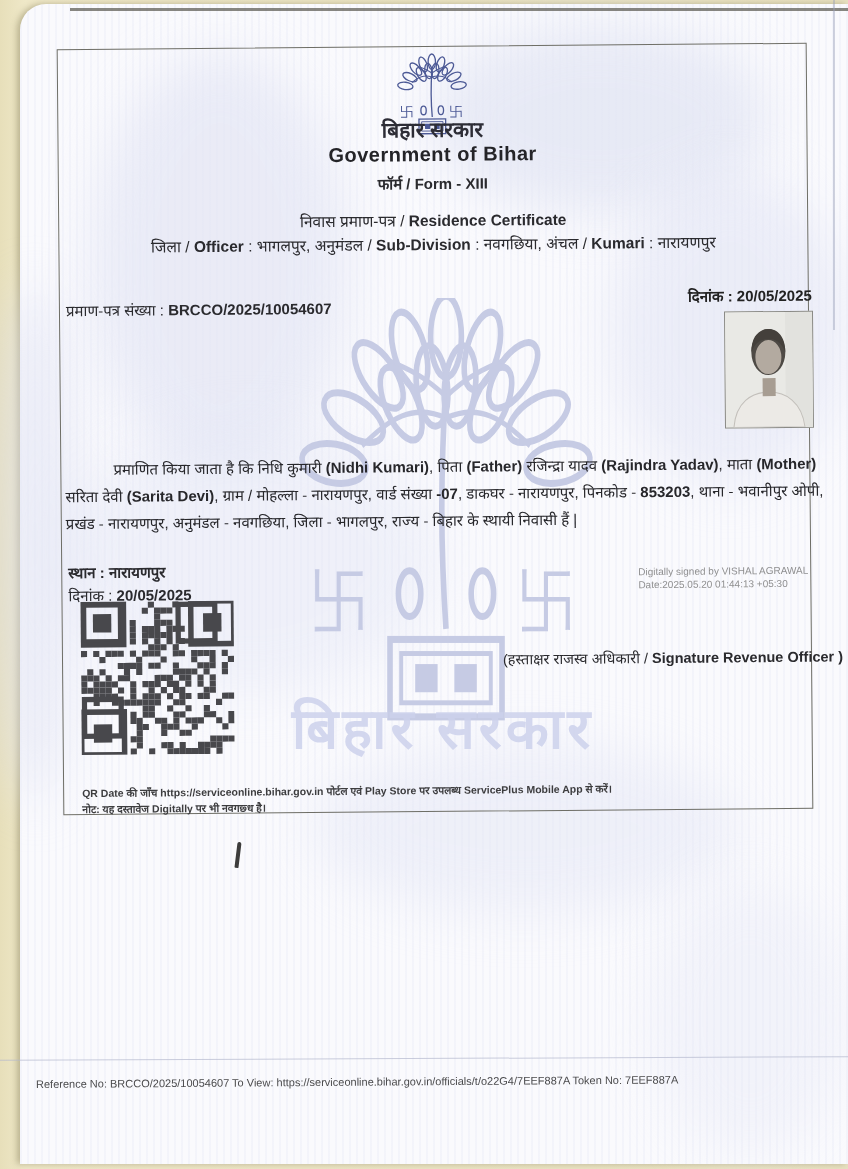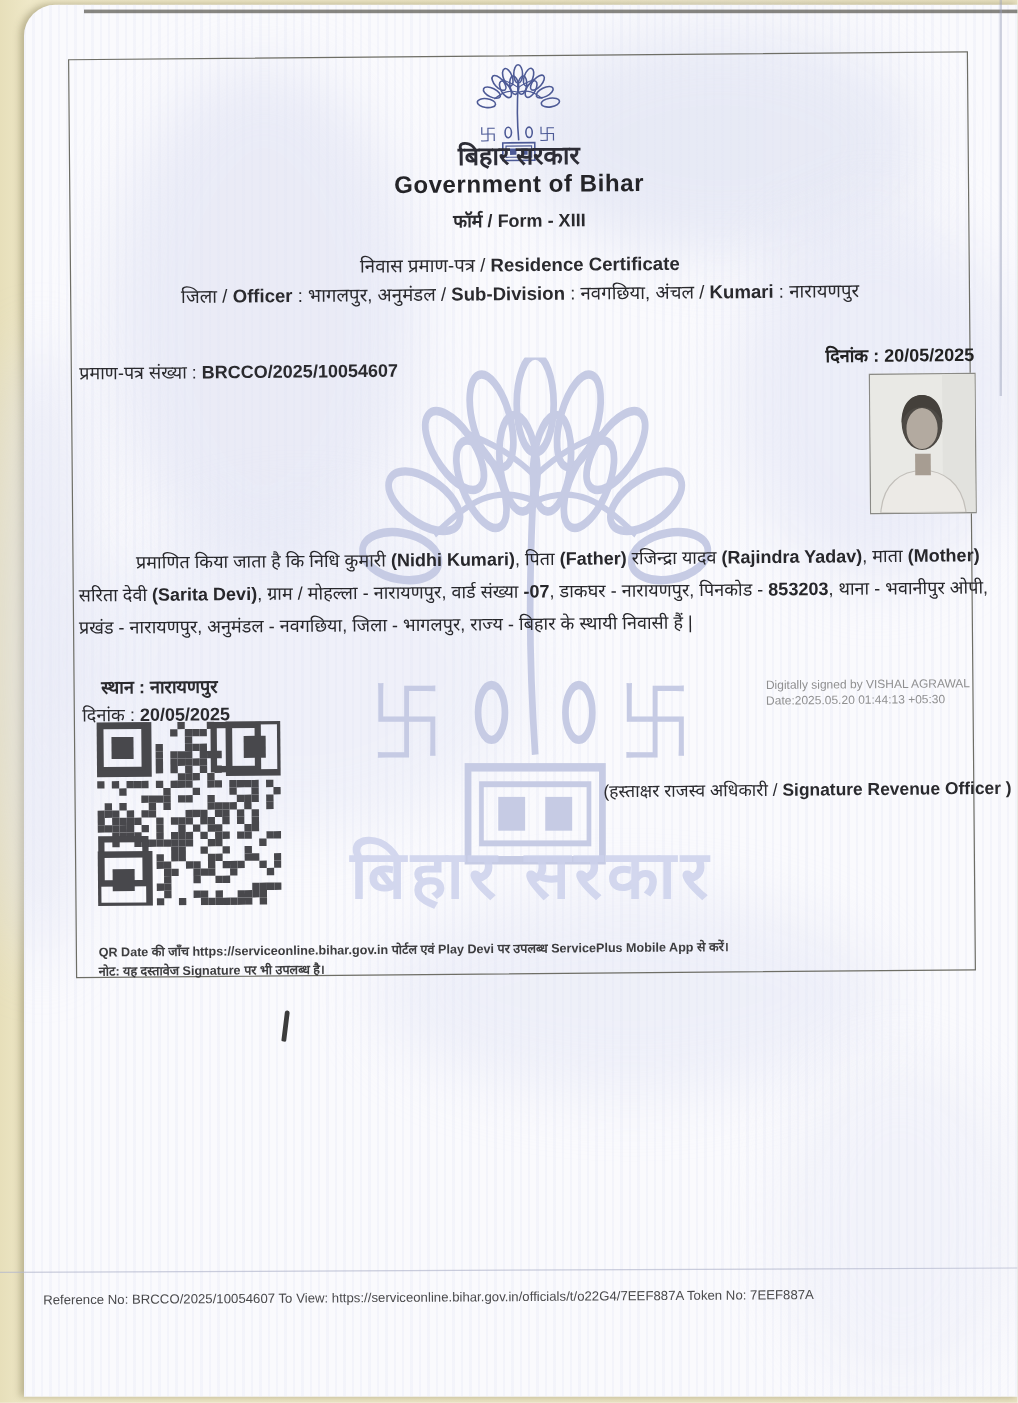--- a/index.html
+++ b/index.html
@@ -48,21 +48,21 @@
 
   .photo{
     position:absolute;left:664px;top:267px;width:89px;height:117px;
     border:1px solid #8a8a86;background:#ebebe7;box-sizing:border-box;
   }
 
   .body-par{
     position:absolute;left:4px;top:406px;width:782px;
     font-size:15px;line-height:27px;color:#27272b;text-indent:48px;
   }
-  .place{position:absolute;left:22px;top:512px;font-size:15px;font-weight:600;color:#2a2a2e;}
+  .place{position:absolute;left:6px;top:512px;font-size:15px;font-weight:600;color:#2a2a2e;}
   .date-bottom{position:absolute;left:6px;top:535px;font-size:15px;color:#2a2a2e;}
   .digsig{position:absolute;left:576px;top:520px;font-size:10px;line-height:13px;color:#8f8f90;white-space:nowrap;}
   .qr{position:absolute;left:18px;top:552px;width:153px;height:153px;}
   .sigline{position:absolute;left:402px;top:602px;width:378px;text-align:right;font-size:14.5px;color:#2a2a2e;white-space:nowrap;}
   .note{position:absolute;left:18px;font-size:10.5px;font-weight:600;color:#3d3d3f;white-space:nowrap;}
   .note1{top:736px;}
   .note2{top:752px;}
 
   .penmark{position:absolute;left:236px;top:842px;width:4px;height:26px;background:#3c3c3c;border-radius:2px 2px 1px 1px;transform:rotate(7deg);}
   .sep{position:absolute;left:0;right:0;top:1058px;height:1px;background:#b4b8cd;opacity:.7;transform:rotate(-0.25deg);}
@@ -367,19 +367,19 @@
       <rect x="108" y="0" width="42" height="42" fill="none" stroke="#48484c" stroke-width="6" transform="translate(3,3) scale(0.8571428571428571)"></rect>
       <rect x="108" y="0" width="42" height="42" fill="none" stroke="#48484c" stroke-width="5.4"></rect>
       <rect x="120" y="12" width="18" height="18" fill="#48484c"></rect>
       <rect x="0" y="108" width="42" height="42" fill="none" stroke="#48484c" stroke-width="6" transform="translate(3,3) scale(0.8571428571428571)"></rect>
       <rect x="0" y="108" width="42" height="42" fill="none" stroke="#48484c" stroke-width="5.4"></rect>
       <rect x="12" y="120" width="18" height="18" fill="#48484c"></rect>
     </svg>
 
   <div class="sigline"><span>(हस्ताक्षर राजस्व अधिकारी / </span><span class="b">Signature Revenue Officer )</span></div>
 
-  <div class="note note1"><span>QR Date की जाँच </span><span class="b">https://serviceonline.bihar.gov.in</span><span> पोर्टल एवं </span><span class="b">Play Devi</span><span> पर उपलब्ध </span><span class="b">ServicePlus Mobile App</span><span> से करें।</span></div>
-  <div class="note note2"><span>नोट: यह दस्तावेज </span><span class="b">Signature</span><span> पर भी उपलब्ध है।</span></div>
+  <div class="note note1"><span>QR Date की जाँच </span><span class="b">https://serviceonline.bihar.gov.in</span><span> पोर्टल एवं </span><span class="b">Play Store</span><span> पर उपलब्ध </span><span class="b">ServicePlus Mobile App</span><span> से करें।</span></div>
+  <div class="note note2"><span>नोट: यह दस्तावेज </span><span class="b">Digitally</span><span> पर भी नवगछ्ध है।</span></div>
 </div>
 
 <div class="penmark"></div>
 <div class="sep"></div>
 <div class="refline">Reference No: BRCCO/2025/10054607 To View: https://serviceonline.bihar.gov.in/officials/t/o22G4/7EEF887A Token No: 7EEF887A</div>
 
 </body></html>

